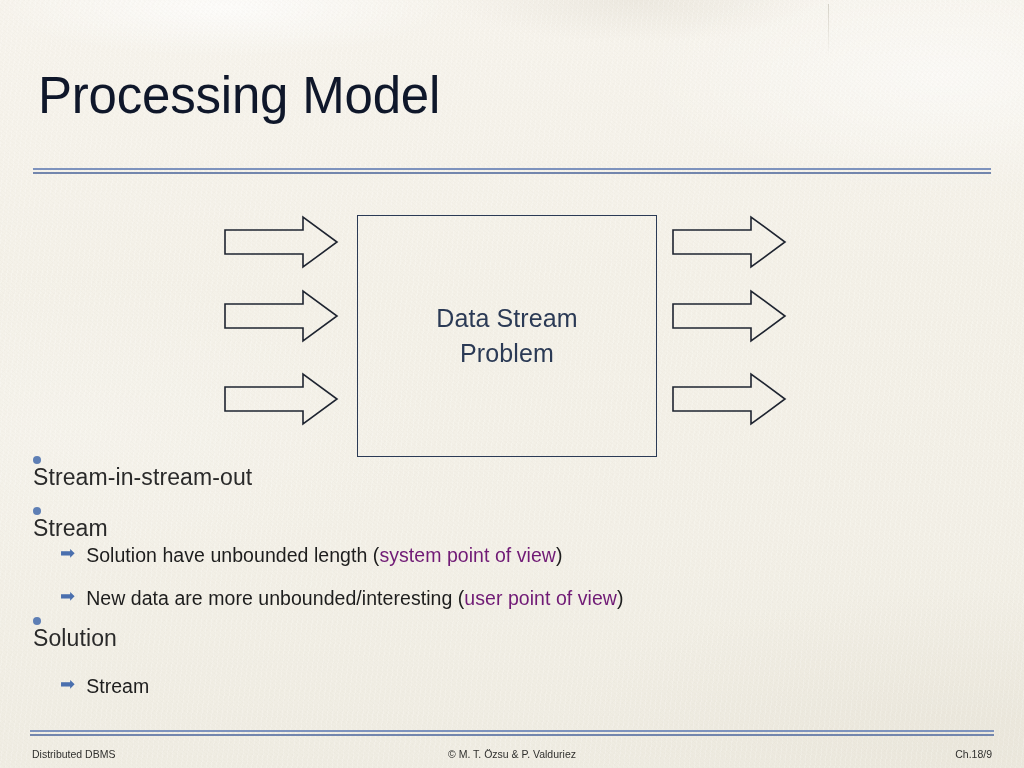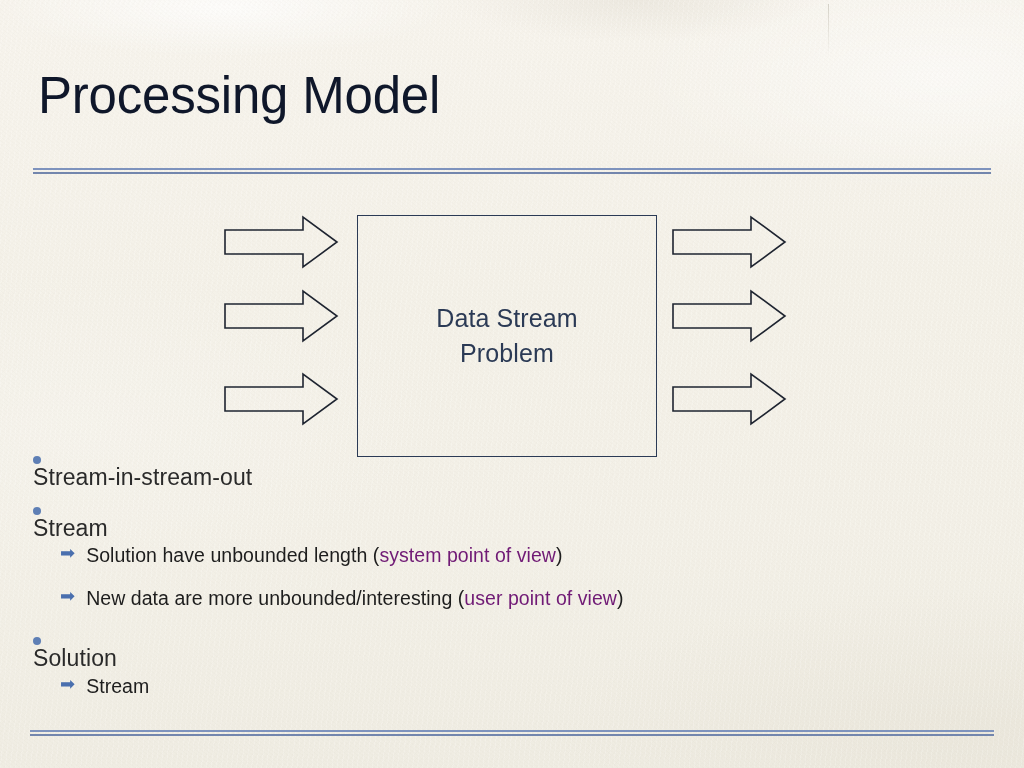--- a/index.html
+++ b/index.html
@@ -144,21 +144,21 @@
     color: #4a6fae;
     font-size: 18px;
     line-height: 1.05;
     margin-right: 11px;
     flex: none;
   }
   .teal { color: #701a75; }
 
   .b-stream  { left: 33px; top: 450px; }
   .b-problem { left: 33px; top: 501px; }
-  .b-solution{ left: 33px; top: 631px; justify-content: center; }
+  .b-solution{ left: 33px; top: 611px; justify-content: center; }
   .s-streams { left: 60px; top: 544px; }
   .s-newdata { left: 60px; top: 587px; }
   .s-windows { left: 60px; top: 675px; }
 
   
   .rule-bottom {
     position: absolute;
     left: 30px;
     top: 730px;
     width: 964px;
@@ -259,14 +259,19 @@
       <span>Stream</span>
     </div>
   </div>
 
   <div class="rule-bottom">
     <div class="line-a"></div>
     <div class="line-gap"></div>
     <div class="line-b"></div>
   </div>
 
+  <div class="footer">
+    <span class="footer-left">Distributed DBMS</span>
+    <span class="footer-center">© M. T. Özsu &amp; P. Valduriez</span>
+    <span class="footer-right">Ch.18/9</span>
+  </div>
 
 </div>
 
 </body></html>

